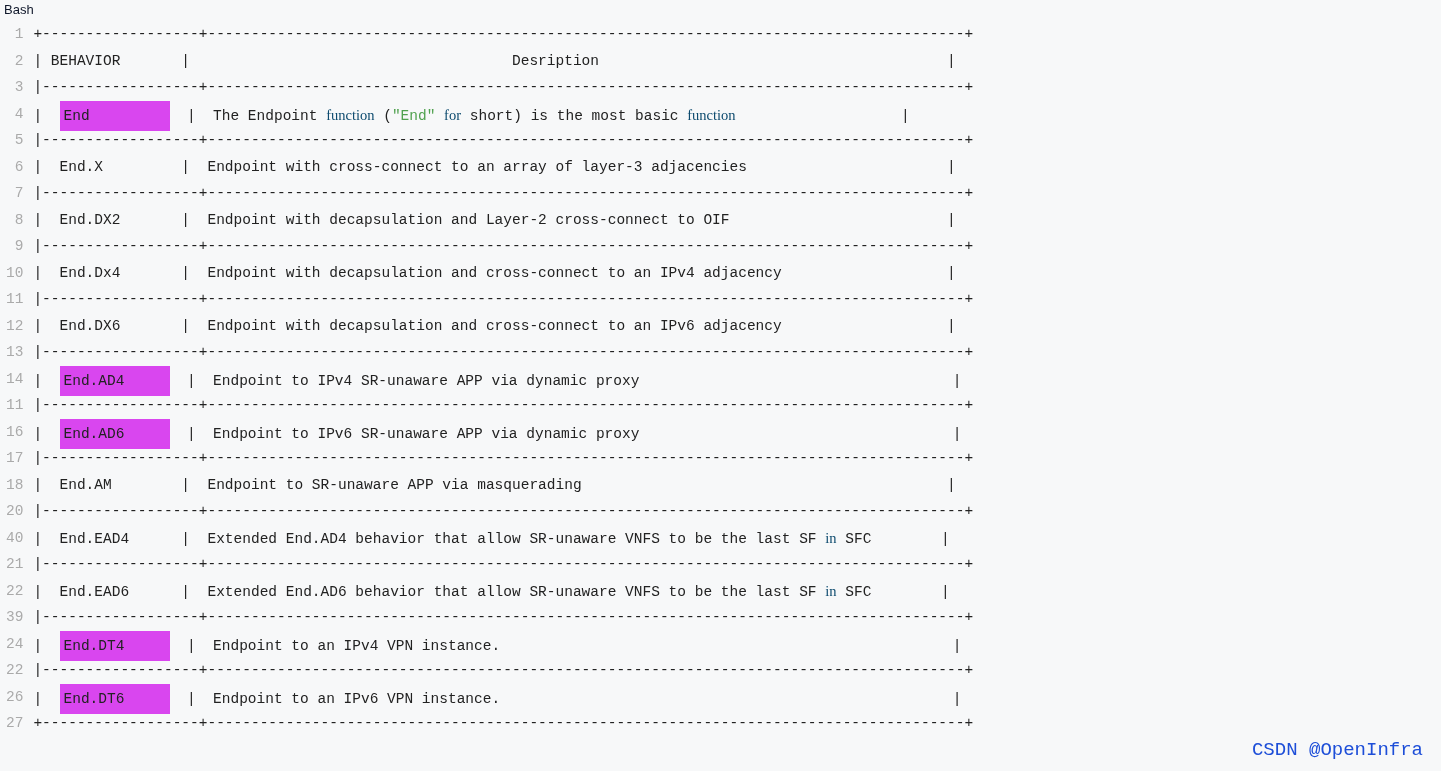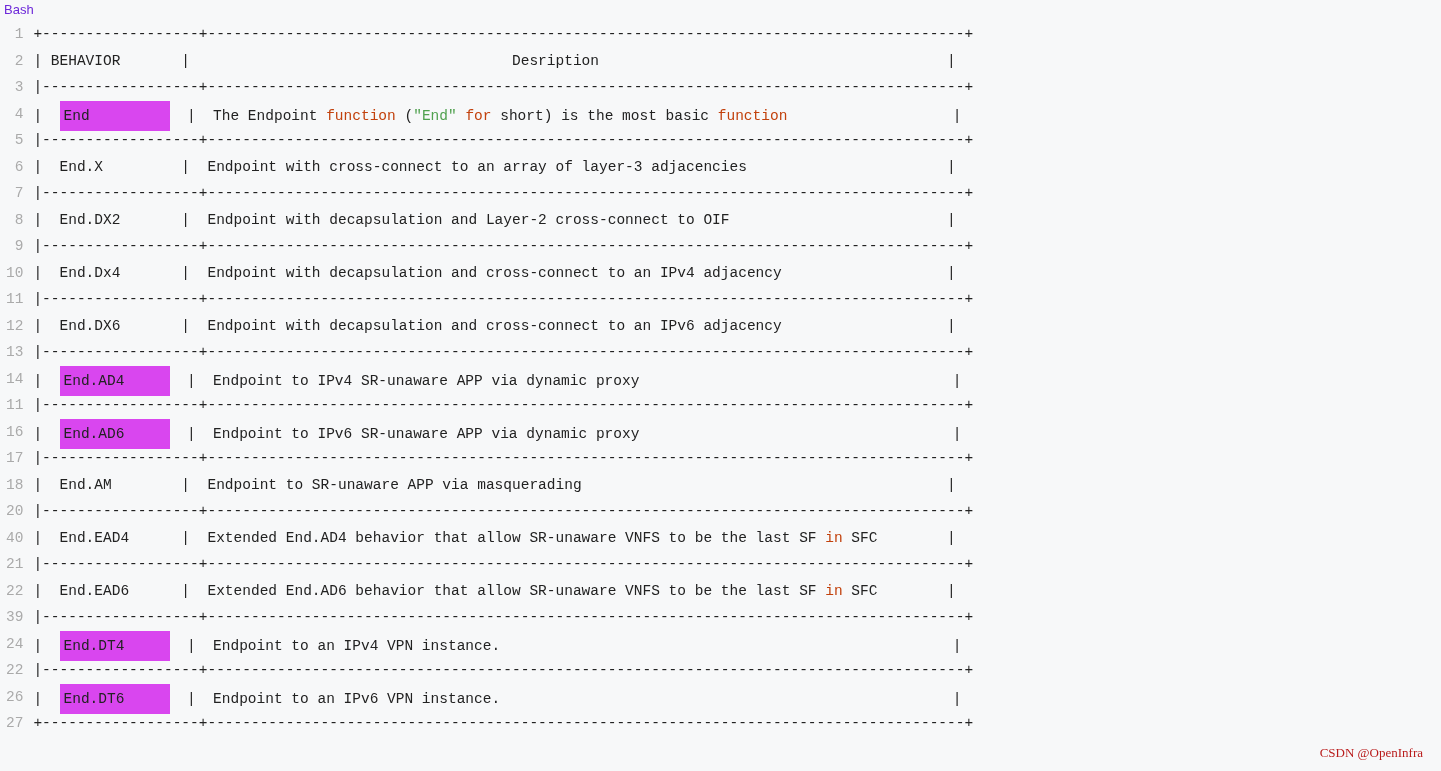--- a/index.html
+++ b/index.html
@@ -11,21 +11,21 @@
     font-size: 14.5px;
     color: #333;
   }
   .container {
     display: flex;
     flex-direction: column;
     width: 100%;
   }
   .lang-label {
     padding: 2px 20px 4px 4px;
-    color: #6d28d9;
+    color: #0f172a;
     font-size: 13px;
     font-family: -apple-system, Arial, sans-serif;
   }
   .code-area {
     display: flex;
   }
   .gutter {
     text-align: right;
     color: #aaa;
     padding: 0 10px 0 6px;
@@ -38,36 +38,36 @@
   }
   .code {
     flex: 1 1 auto;
     white-space: pre;
     color: #222;
   }
   .code .row {
     height: 26.5px;
     line-height: 26.5px;
   }
-  .kw { color: #c2410c; } 
+  .kw { color: #0c4a6e; font-family: Liberation Serif, serif; } 
   .str { color: #50a14f; } 
   .hl {
     background: #d946ef;
     padding: 2px 4px;
     border-radius: 0;
     display: inline-block;
     min-width: 110px;
   }
   .watermark {
     position: fixed;
     bottom: 10px;
     right: 18px;
-    font-family: Liberation Serif, serif;
-    font-size: 13px;
-    color: #b91c1c;
+    font-family: Liberation Mono, monospace;
+    font-size: 19px;
+    color: #1d4ed8;
   }
 </style>
 </head>
 <body>
 
 <div class="container">
   <div class="lang-label">Bash</div>
   <div class="code-area">
     <div class="gutter" id="gutter">
         <div class="ln">1</div>

